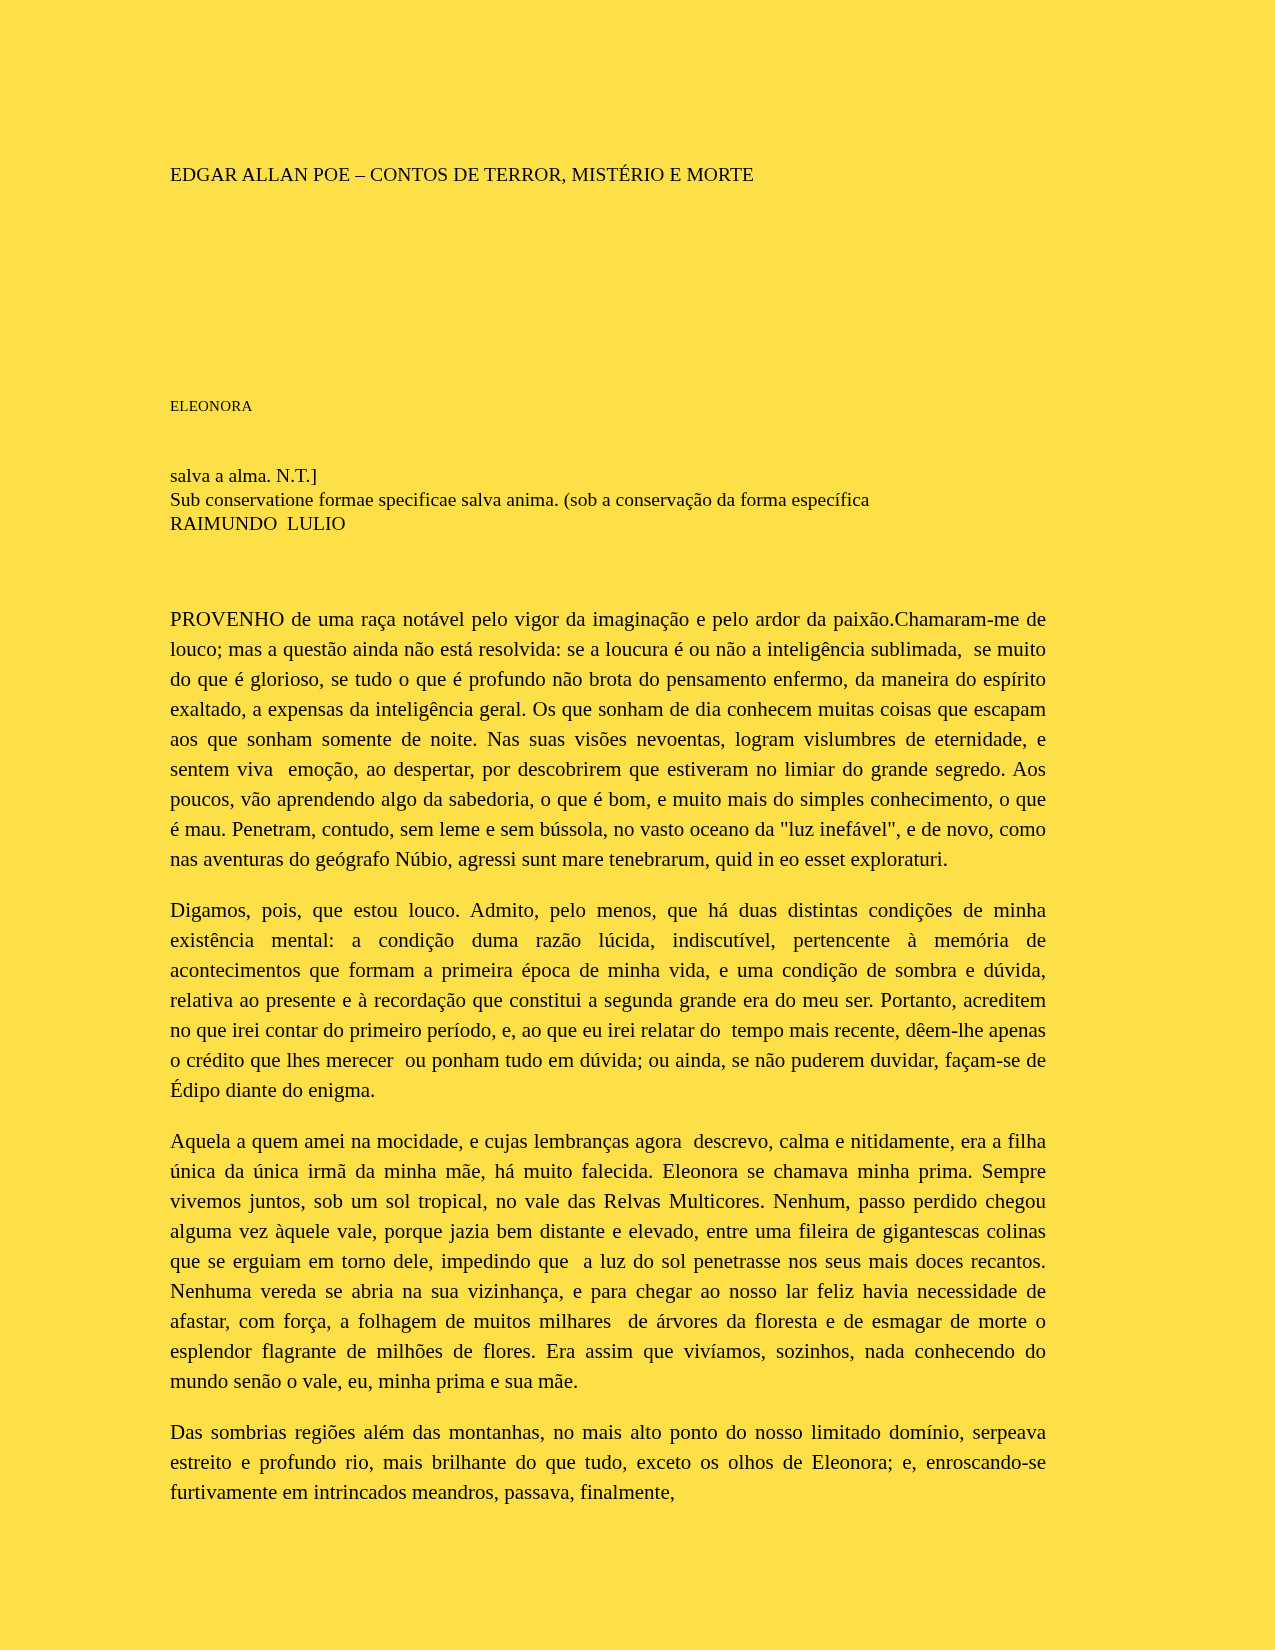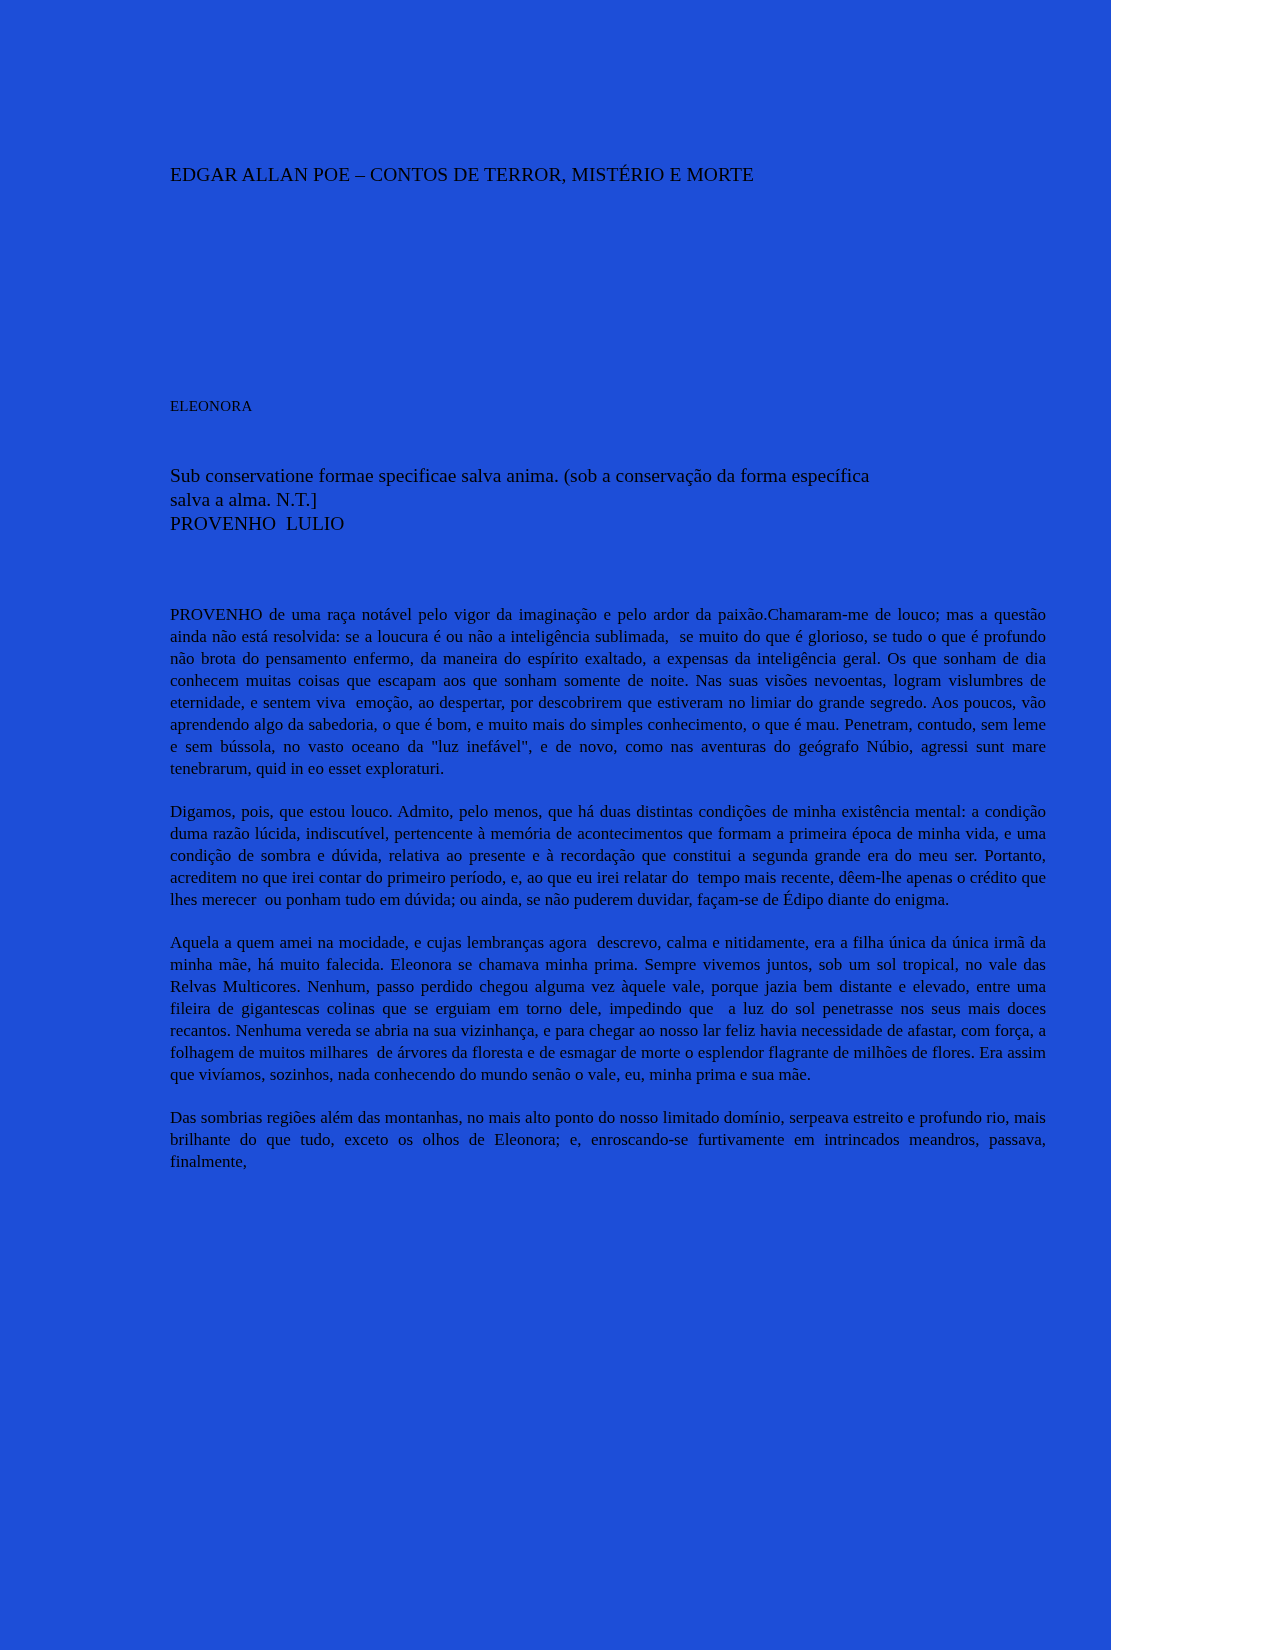--- a/index.html
+++ b/index.html
@@ -6,23 +6,23 @@
     margin: 0;
     padding: 0;
     background: #ffffff;
   }
   body {
     font-family: "Liberation Serif", "DejaVu Serif", serif;
     color: #000000;
   }
   .page {
     position: relative;
-    width: 1111px;
+    width: 1275px;
     height: 1650px;
-    background: #1d4ed8;
+    background: #fde047;
     overflow: hidden;
     box-sizing: border-box;
   }
   .content {
     position: absolute;
     left: 170px;
     top: 0;
     width: 876px;
   }
   .running-head {
@@ -57,22 +57,22 @@
     white-space: pre-wrap;
   }
   .body-block {
     position: absolute;
     left: 0;
     top: 604px;
     width: 876px;
   }
   p.para {
     margin: 0 0 21px 0;
-    font-size: 17px;
-    line-height: 22px;
+    font-size: 21px;
+    line-height: 30px;
     text-align: justify;
     text-justify: inter-word;
     white-space: pre-wrap;
     hyphens: none;
   }
   p.para:last-child {
     margin-bottom: 13px;
   }
 </style>
 </head>
@@ -80,23 +80,23 @@
 
 <div class="page">
 
   <div class="content">
 
     <div class="running-head">EDGAR ALLAN POE – CONTOS DE TERROR, MISTÉRIO E MORTE</div>
 
     <div class="work-title">ELEONORA</div>
 
     <div class="epigraph">
+      <span class="ep-line">salva a alma. N.T.]</span>
       <span class="ep-line">Sub conservatione formae specificae salva anima. (sob a conservação da forma específica</span>
-      <span class="ep-line">salva a alma. N.T.]</span>
-      <span class="ep-line">PROVENHO  LULIO</span>
+      <span class="ep-line">RAIMUNDO  LULIO</span>
     </div>
 
     <div class="body-block">
       <p class="para">PROVENHO de uma raça notável pelo vigor da imaginação e pelo ardor da paixão.Chamaram-me de louco; mas a questão ainda não está resolvida: se a loucura é ou não a inteligência sublimada,  se muito do que é glorioso, se tudo o que é profundo não brota do pensamento enfermo, da maneira do espírito exaltado, a expensas da inteligência geral. Os que sonham de dia conhecem muitas coisas que escapam aos que sonham somente de noite. Nas suas visões nevoentas, logram vislumbres de eternidade, e sentem viva  emoção, ao despertar, por descobrirem que estiveram no limiar do grande segredo. Aos poucos, vão aprendendo algo da sabedoria, o que é bom, e muito mais do simples conhecimento, o que é mau. Penetram, contudo, sem leme e sem bússola, no vasto oceano da "luz inefável", e de novo, como nas aventuras do geógrafo Núbio, agressi sunt mare tenebrarum, quid in eo esset exploraturi.</p>
       <p class="para">Digamos, pois, que estou louco. Admito, pelo menos, que há duas distintas condições de minha existência mental: a condição duma razão lúcida, indiscutível, pertencente à memória de acontecimentos que formam a primeira época de minha vida, e uma condição de sombra e dúvida, relativa ao presente e à recordação que constitui a segunda grande era do meu ser. Portanto, acreditem no que irei contar do primeiro período, e, ao que eu irei relatar do  tempo mais recente, dêem-lhe apenas o crédito que lhes merecer  ou ponham tudo em dúvida; ou ainda, se não puderem duvidar, façam-se de Édipo diante do enigma.</p>
       <p class="para">Aquela a quem amei na mocidade, e cujas lembranças agora  descrevo, calma e nitidamente, era a filha única da única irmã da minha mãe, há muito falecida. Eleonora se chamava minha prima. Sempre vivemos juntos, sob um sol tropical, no vale das Relvas Multicores. Nenhum, passo perdido chegou alguma vez àquele vale, porque jazia bem distante e elevado, entre uma fileira de gigantescas colinas que se erguiam em torno dele, impedindo que  a luz do sol penetrasse nos seus mais doces recantos. Nenhuma vereda se abria na sua vizinhança, e para chegar ao nosso lar feliz havia necessidade de afastar, com força, a folhagem de muitos milhares  de árvores da floresta e de esmagar de morte o esplendor flagrante de milhões de flores. Era assim que vivíamos, sozinhos, nada conhecendo do mundo senão o vale, eu, minha prima e sua mãe.</p>
       <p class="para">Das sombrias regiões além das montanhas, no mais alto ponto do nosso limitado domínio, serpeava estreito e profundo rio, mais brilhante do que tudo, exceto os olhos de Eleonora; e, enroscando-se furtivamente em intrincados meandros, passava, finalmente,</p>
     </div>
 
   </div>

